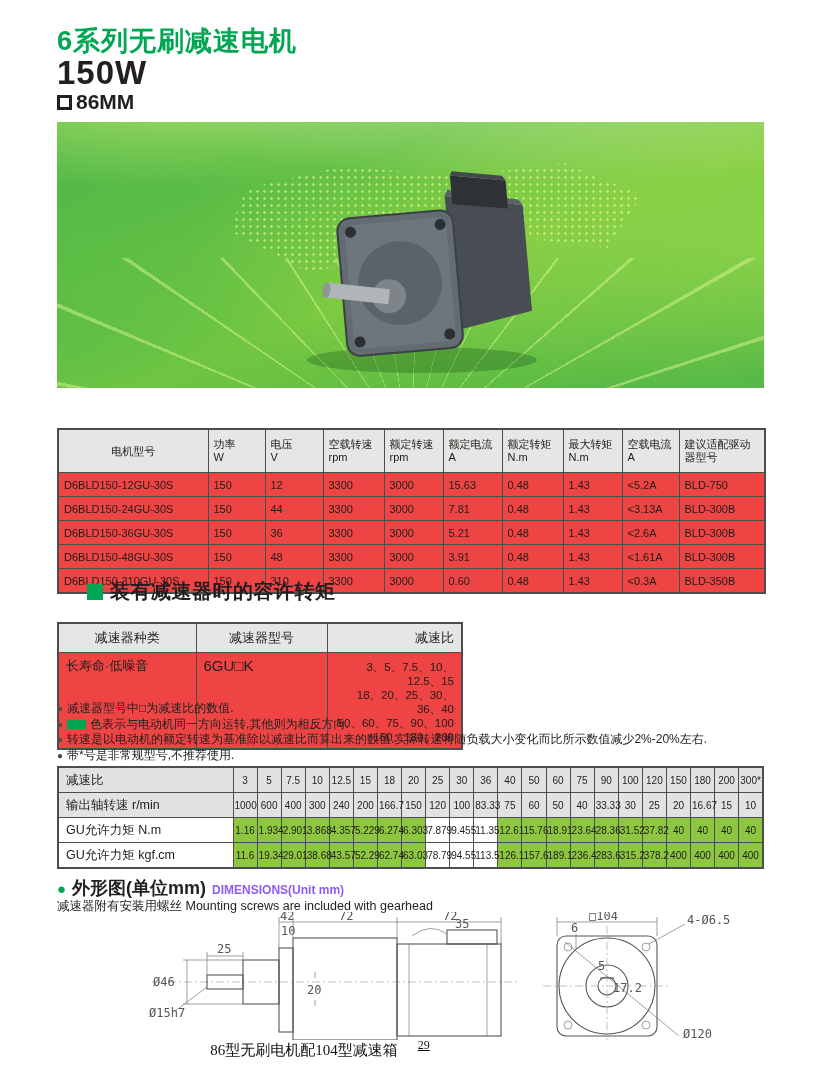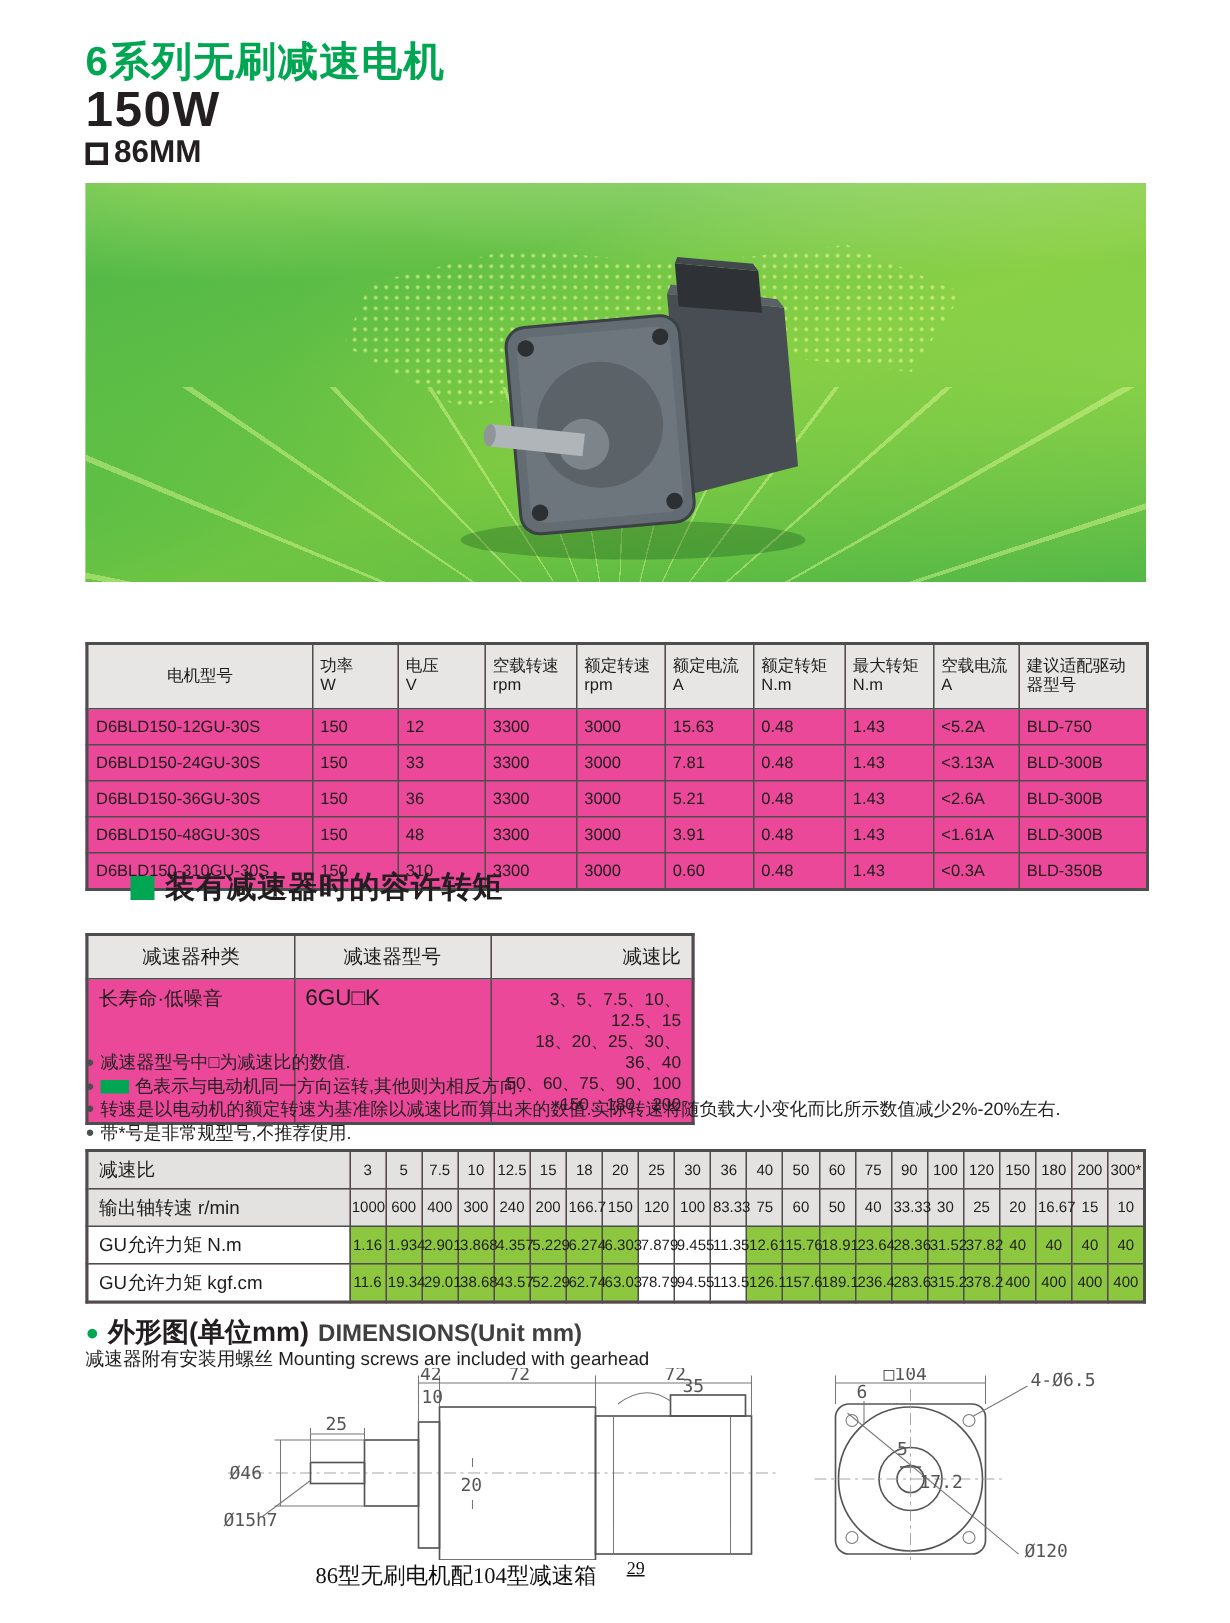--- a/index.html
+++ b/index.html
@@ -31,21 +31,21 @@
     clip-path:polygon(8% 18%,30% 4%,58% 10%,82% 2%,100% 22%,92% 55%,70% 48%,66% 80%,48% 96%,40% 62%,22% 70%,4% 44%);}
   .motor-svg{position:absolute;left:0;top:0;}
   
   .sec-title{position:absolute;left:57px;display:flex;align-items:baseline;gap:7px;}
   .greensq{width:16px;height:16px;background:#00a651;align-self:center;flex:none;}
   .sec-cn{font-size:23px;font-weight:bold;color:#231f20;letter-spacing:.5px;}
   .sec-en{font-size:14px;font-weight:bold;color:#231f20;}
   .sec2-en{position:absolute;left:88px;font-size:15px;font-weight:bold;color:#231f20;}
   
   table{border-collapse:collapse;table-layout:fixed;}
-  .specs,.gearhead,.torque{position:absolute;left:57px;background:#ec4899;}
+  .specs,.gearhead,.torque{position:absolute;left:57px;background:#ef4444;}
   .specs td,.specs th,.gearhead td,.gearhead th,.torque td{border:1px solid #4d4d4d;}
   .specs,.gearhead,.torque{border:2px solid #4d4d4d;}
   
   .specs{top:428px;width:707px;}
   .specs th{background:#e7e6e4;font-weight:normal;font-size:11px;text-align:left;padding:2px 5px;height:38px;vertical-align:middle;line-height:13px;}
   .specs th.c-model{text-align:center;}
   .specs td{font-size:11px;padding:2px 5px;height:19px;}
   
   .gearhead{top:622px;width:404px;}
   .gearhead th{background:#e7e6e4;font-weight:normal;font-size:13px;text-align:center;padding:3px 7px;height:22px;}
@@ -62,21 +62,21 @@
   .torque{top:766px;width:707px;}
   .torque td{font-size:10px;text-align:center;height:24px;padding:0 1px;}
   .torque td.rowlabel{text-align:left;font-size:12.5px;padding-left:7px;background:#fff;}
   .torque td.graycell{background:#e3e2e0;}
   .torque td.greencell{background:#8dc63f;}
   .torque td.whitecell{background:#ffffff;}
   
   .dim-title{position:absolute;left:57px;top:876px;display:flex;align-items:baseline;gap:6px;}
   .dim-title .dot{color:#00a651;font-size:15px;align-self:center;}
   .dim-title .cn{font-size:18px;font-weight:bold;color:#231f20;}
-  .dim-title .en{font-size:16px;font-weight:bold;color:#404040;}
+  .dim-title .en{font-size:12px;font-weight:bold;color:#8b5cf6;}
   .dim-note{position:absolute;left:57px;top:898px;font-size:12.5px;color:#222;}
   .drawing{position:absolute;left:57px;top:912px;}
   .drawing text{font-size:12px;fill:#555;font-family:"DejaVu Sans Mono","Liberation Mono",monospace;}
   .drawing .thin{stroke:#777;stroke-width:.7;fill:none;}
   .drawing .ln{stroke:#555;stroke-width:1.1;fill:none;}
   .drawing .cl{stroke:#999;stroke-width:.6;stroke-dasharray:8 3 2 3;fill:none;}
   
   .caption{position:absolute;left:170px;top:1038px;width:300px;text-align:center;
     font-family:"Liberation Serif","DejaVu Serif",serif;font-size:15px;color:#111;}
   .caption sup{font-size:12px;margin-left:20px;text-decoration:underline;}
@@ -186,21 +186,21 @@
           <td>3000</td>
           <td>15.63</td>
           <td>0.48</td>
           <td>1.43</td>
           <td>&lt;5.2A</td>
           <td>BLD-750</td>
         </tr>
         <tr>
           <td>D6BLD150-24GU-30S</td>
           <td>150</td>
-          <td>33</td>
+          <td>44</td>
           <td>3300</td>
           <td>3000</td>
           <td>7.81</td>
           <td>0.48</td>
           <td>1.43</td>
           <td>&lt;3.13A</td>
           <td>BLD-300B</td>
         </tr>
         <tr>
           <td>D6BLD150-36GU-30S</td>

